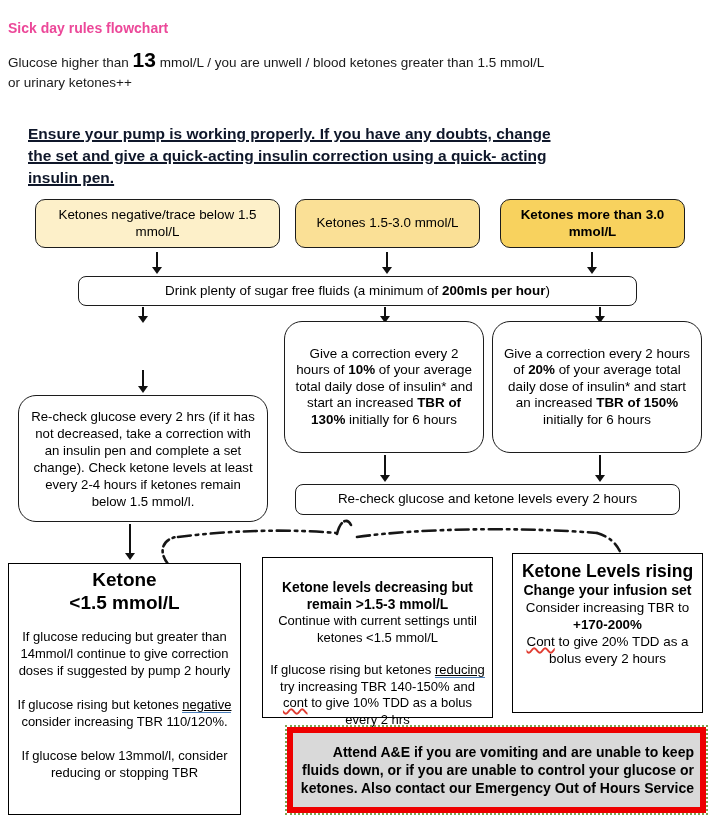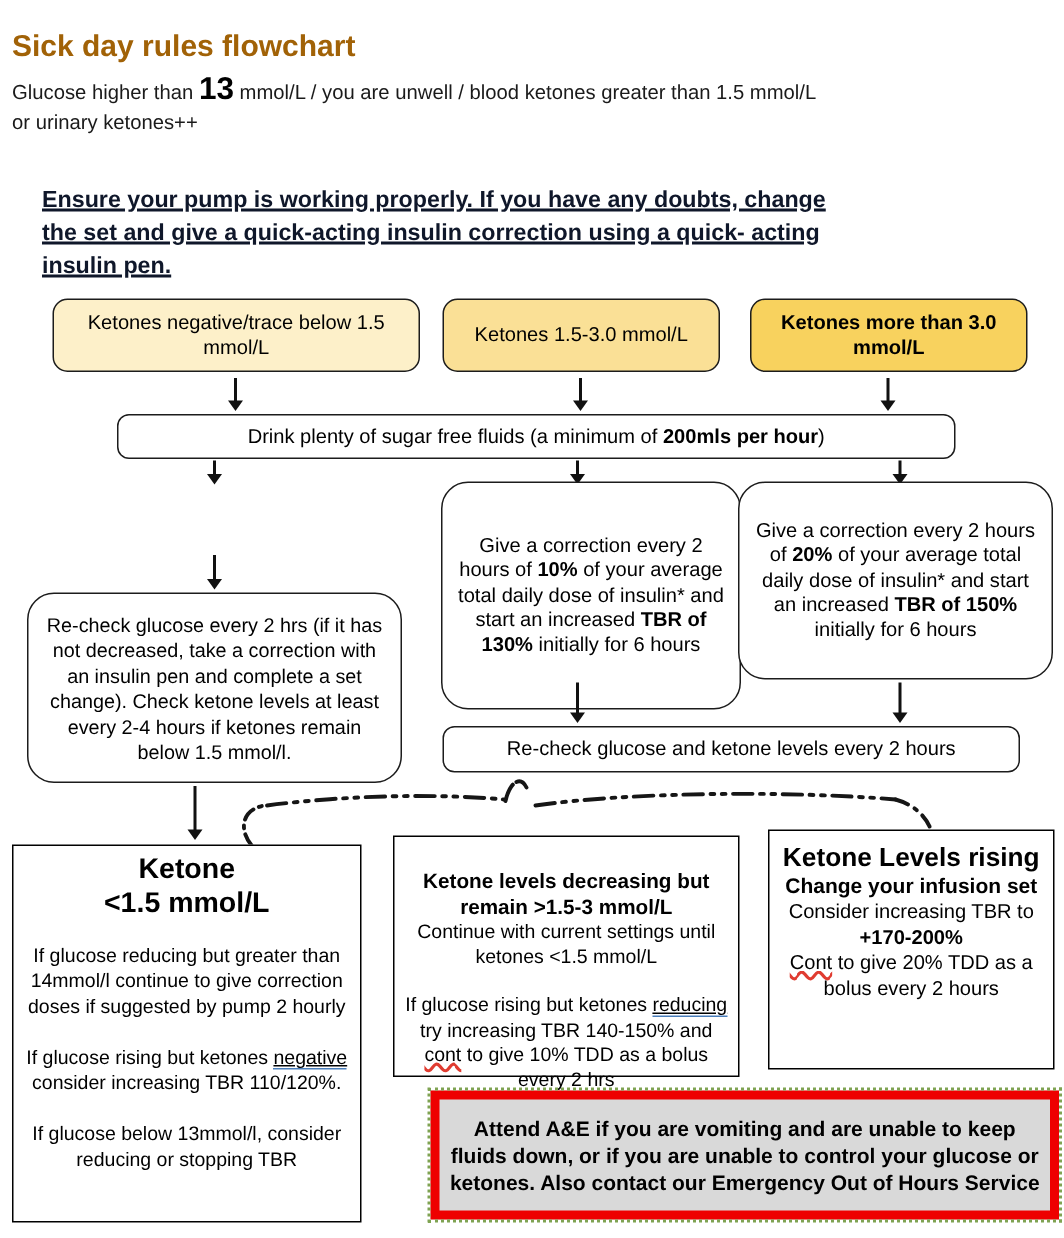--- a/index.html
+++ b/index.html
@@ -1,20 +1,20 @@
 <!DOCTYPE html>
 <html><head>
 <meta charset="utf-8">
 <style>
   html,body{margin:0;padding:0;background:#fff;}
   .page{
     position:relative;width:709px;height:825px;background:#fff;overflow:hidden;
     font-family:"Liberation Sans","DejaVu Sans",sans-serif;color:#111;
   }
-  h1.title{position:absolute;left:8px;top:20px;margin:0;font-size:20px;font-weight:bold;color:#a16207;}
+  h1.title{position:absolute;left:8px;top:20px;margin:0;font-size:14px;font-weight:bold;color:#ec4899;}
   .cond{position:absolute;left:8px;top:50px;width:660px;font-size:13.5px;line-height:20px;color:#1a1a1a;}
   .cond .big{font-size:21px;font-weight:bold;color:#000;}
   .warning{position:absolute;left:28px;top:123px;width:655px;font-size:15.5px;font-weight:bold;line-height:22px;color:#0f172a;}
   .warning .wline{text-decoration:underline;text-decoration-thickness:1.5px;}
   .box{
     position:absolute;border:1.4px solid #1c1c1c;background:#fff;
     display:flex;align-items:center;justify-content:center;text-align:center;
     box-sizing:border-box;padding:2px 8px;font-size:13.4px;line-height:16.5px;color:#000;
   }
   .r8{border-radius:8px;} .r10{border-radius:10px;} .r18{border-radius:18px;}
@@ -26,21 +26,21 @@
   .arrow::before{content:"";position:absolute;left:5.2px;top:0;bottom:6px;width:1.6px;background:#111;}
   .arrow::after{content:"";position:absolute;left:0.5px;bottom:0;width:0;height:0;
     border-left:5.5px solid transparent;border-right:5.5px solid transparent;border-top:7.5px solid #111;}
   .ol-box{position:absolute;box-sizing:border-box;border:1.6px solid #000;background:#fff;text-align:center;color:#000;}
   .ol-title{font-weight:bold;}
   .u-g{text-decoration:underline;border-bottom:1.8px solid #4a7ebb;}
   .wavy{text-decoration:underline;text-decoration-style:wavy;text-decoration-color:#e03c31;text-decoration-thickness:1.5px;}
   .emergency{
     position:absolute;left:287px;top:727px;width:419px;height:86px;box-sizing:border-box;
     background:#d9d9d9;border:6px solid #ee0000;outline:2px dotted #7fa352;
-    display:flex;align-items:center;justify-content:center;text-align:center;
+    display:flex;align-items:center;justify-content:center;text-align:right;
     font-weight:bold;font-size:14px;line-height:18px;color:#000;padding:2px 6px;
   }
   svg.divider{position:absolute;left:95px;top:512px;pointer-events:none;}
 </style>
 </head>
 <body>
 
 <div class="page">
 
   <h1 class="title">Sick day rules flowchart</h1>
@@ -66,21 +66,21 @@
 
   <div class="box r8" style="left:78px;top:276px;width:559px;height:30px;">
     <span><span>Drink plenty of sugar free fluids (a minimum of </span><span class="b">200mls per hour</span><span>)</span></span>
   </div>
 
   <div class="arrow" style="left:137px;top:307px;height:16px;"></div>
   <div class="arrow" style="left:379px;top:307px;height:16px;"></div>
   <div class="arrow" style="left:594px;top:307px;height:16px;"></div>
 
 
-  <div class="box r18" style="left:294px;top:321px;width:200px;height:152px;">
+  <div class="box r18" style="left:284px;top:321px;width:200px;height:132px;">
     <span><span>Give a correction every 2 hours of </span><span class="b">10%</span><span> of your average total daily dose of insulin* and start an increased </span><span class="b">TBR of 130%</span><span> initially for 6 hours</span></span>
   </div>
 
   <div class="box r18" style="left:492px;top:321px;width:210px;height:132px;">
     <span><span>Give a correction every 2 hours of </span><span class="b">20%</span><span> of your average total daily dose of insulin* and start an increased </span><span class="b">TBR of 150%</span><span> initially for 6 hours</span></span>
   </div>
 
   <div class="arrow" style="left:137px;top:370px;height:23px;"></div>
 
   <div class="box r18" style="left:18px;top:395px;width:250px;height:127px;font-size:13.2px;line-height:17px;">Re-check glucose every 2 hrs (if it has not decreased, take a correction with an insulin pen and complete a set change). Check ketone levels at least every 2-4 hours if ketones remain below 1.5 mmol/l.</div>

